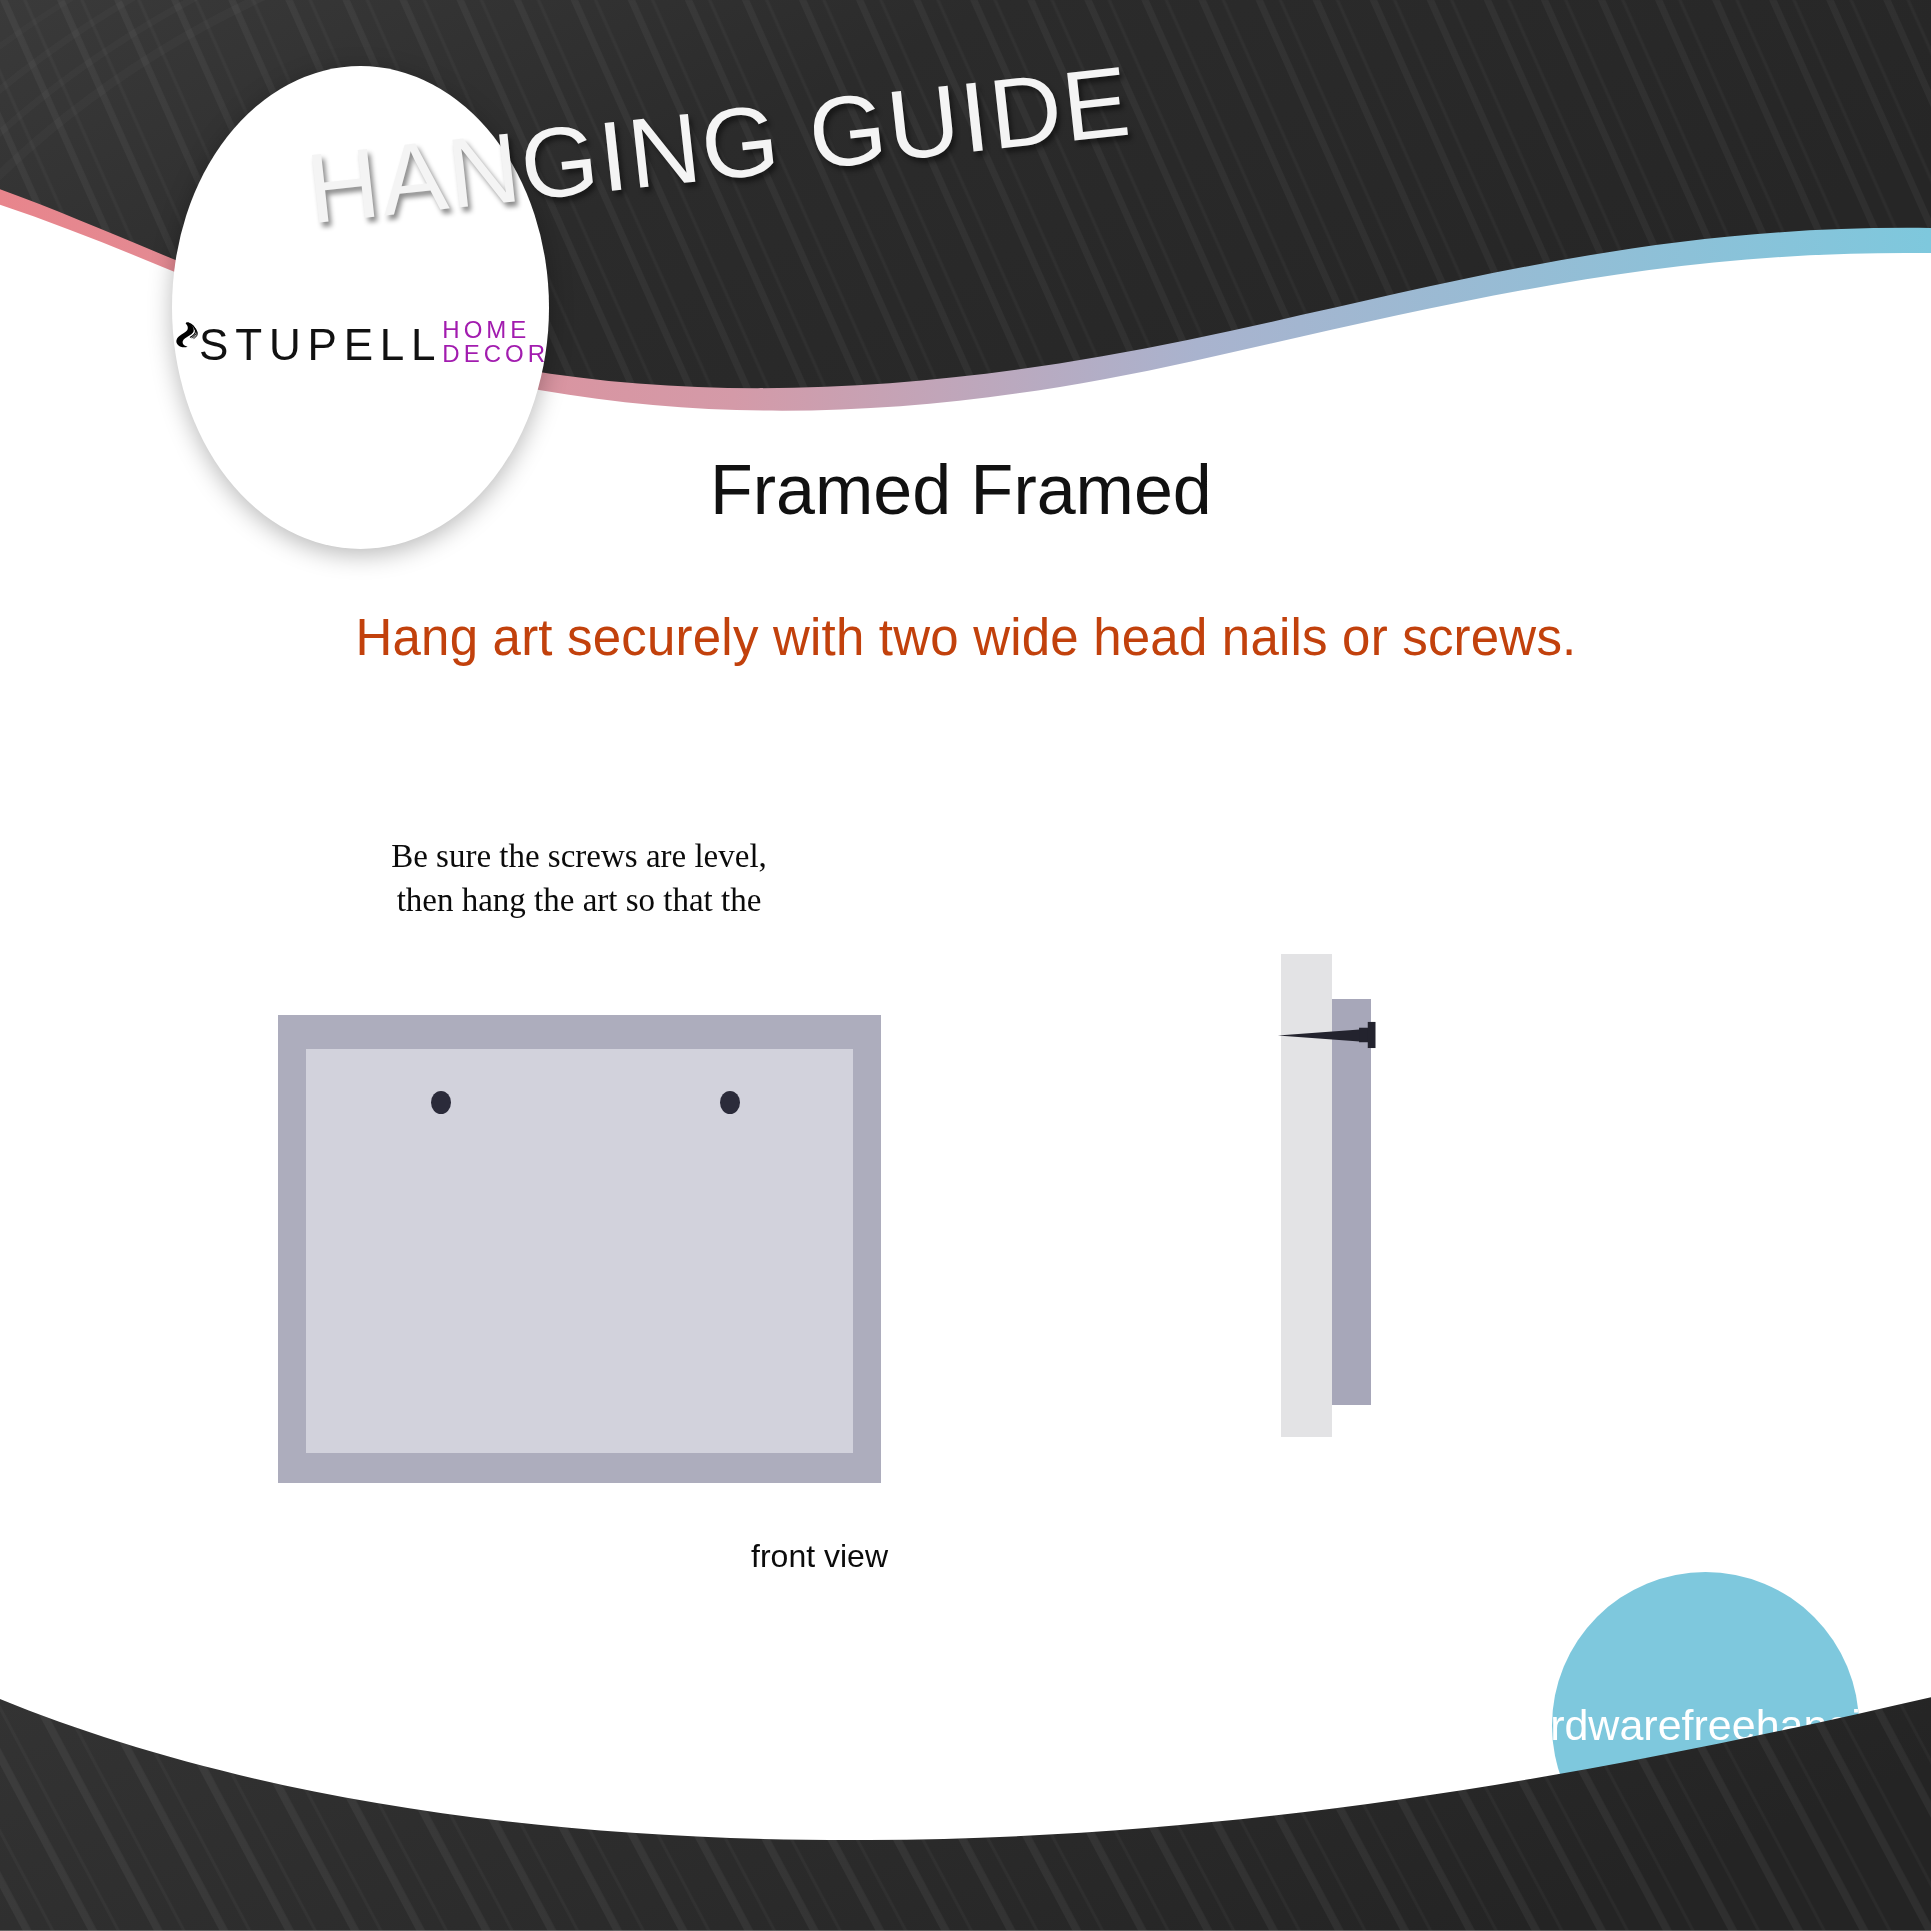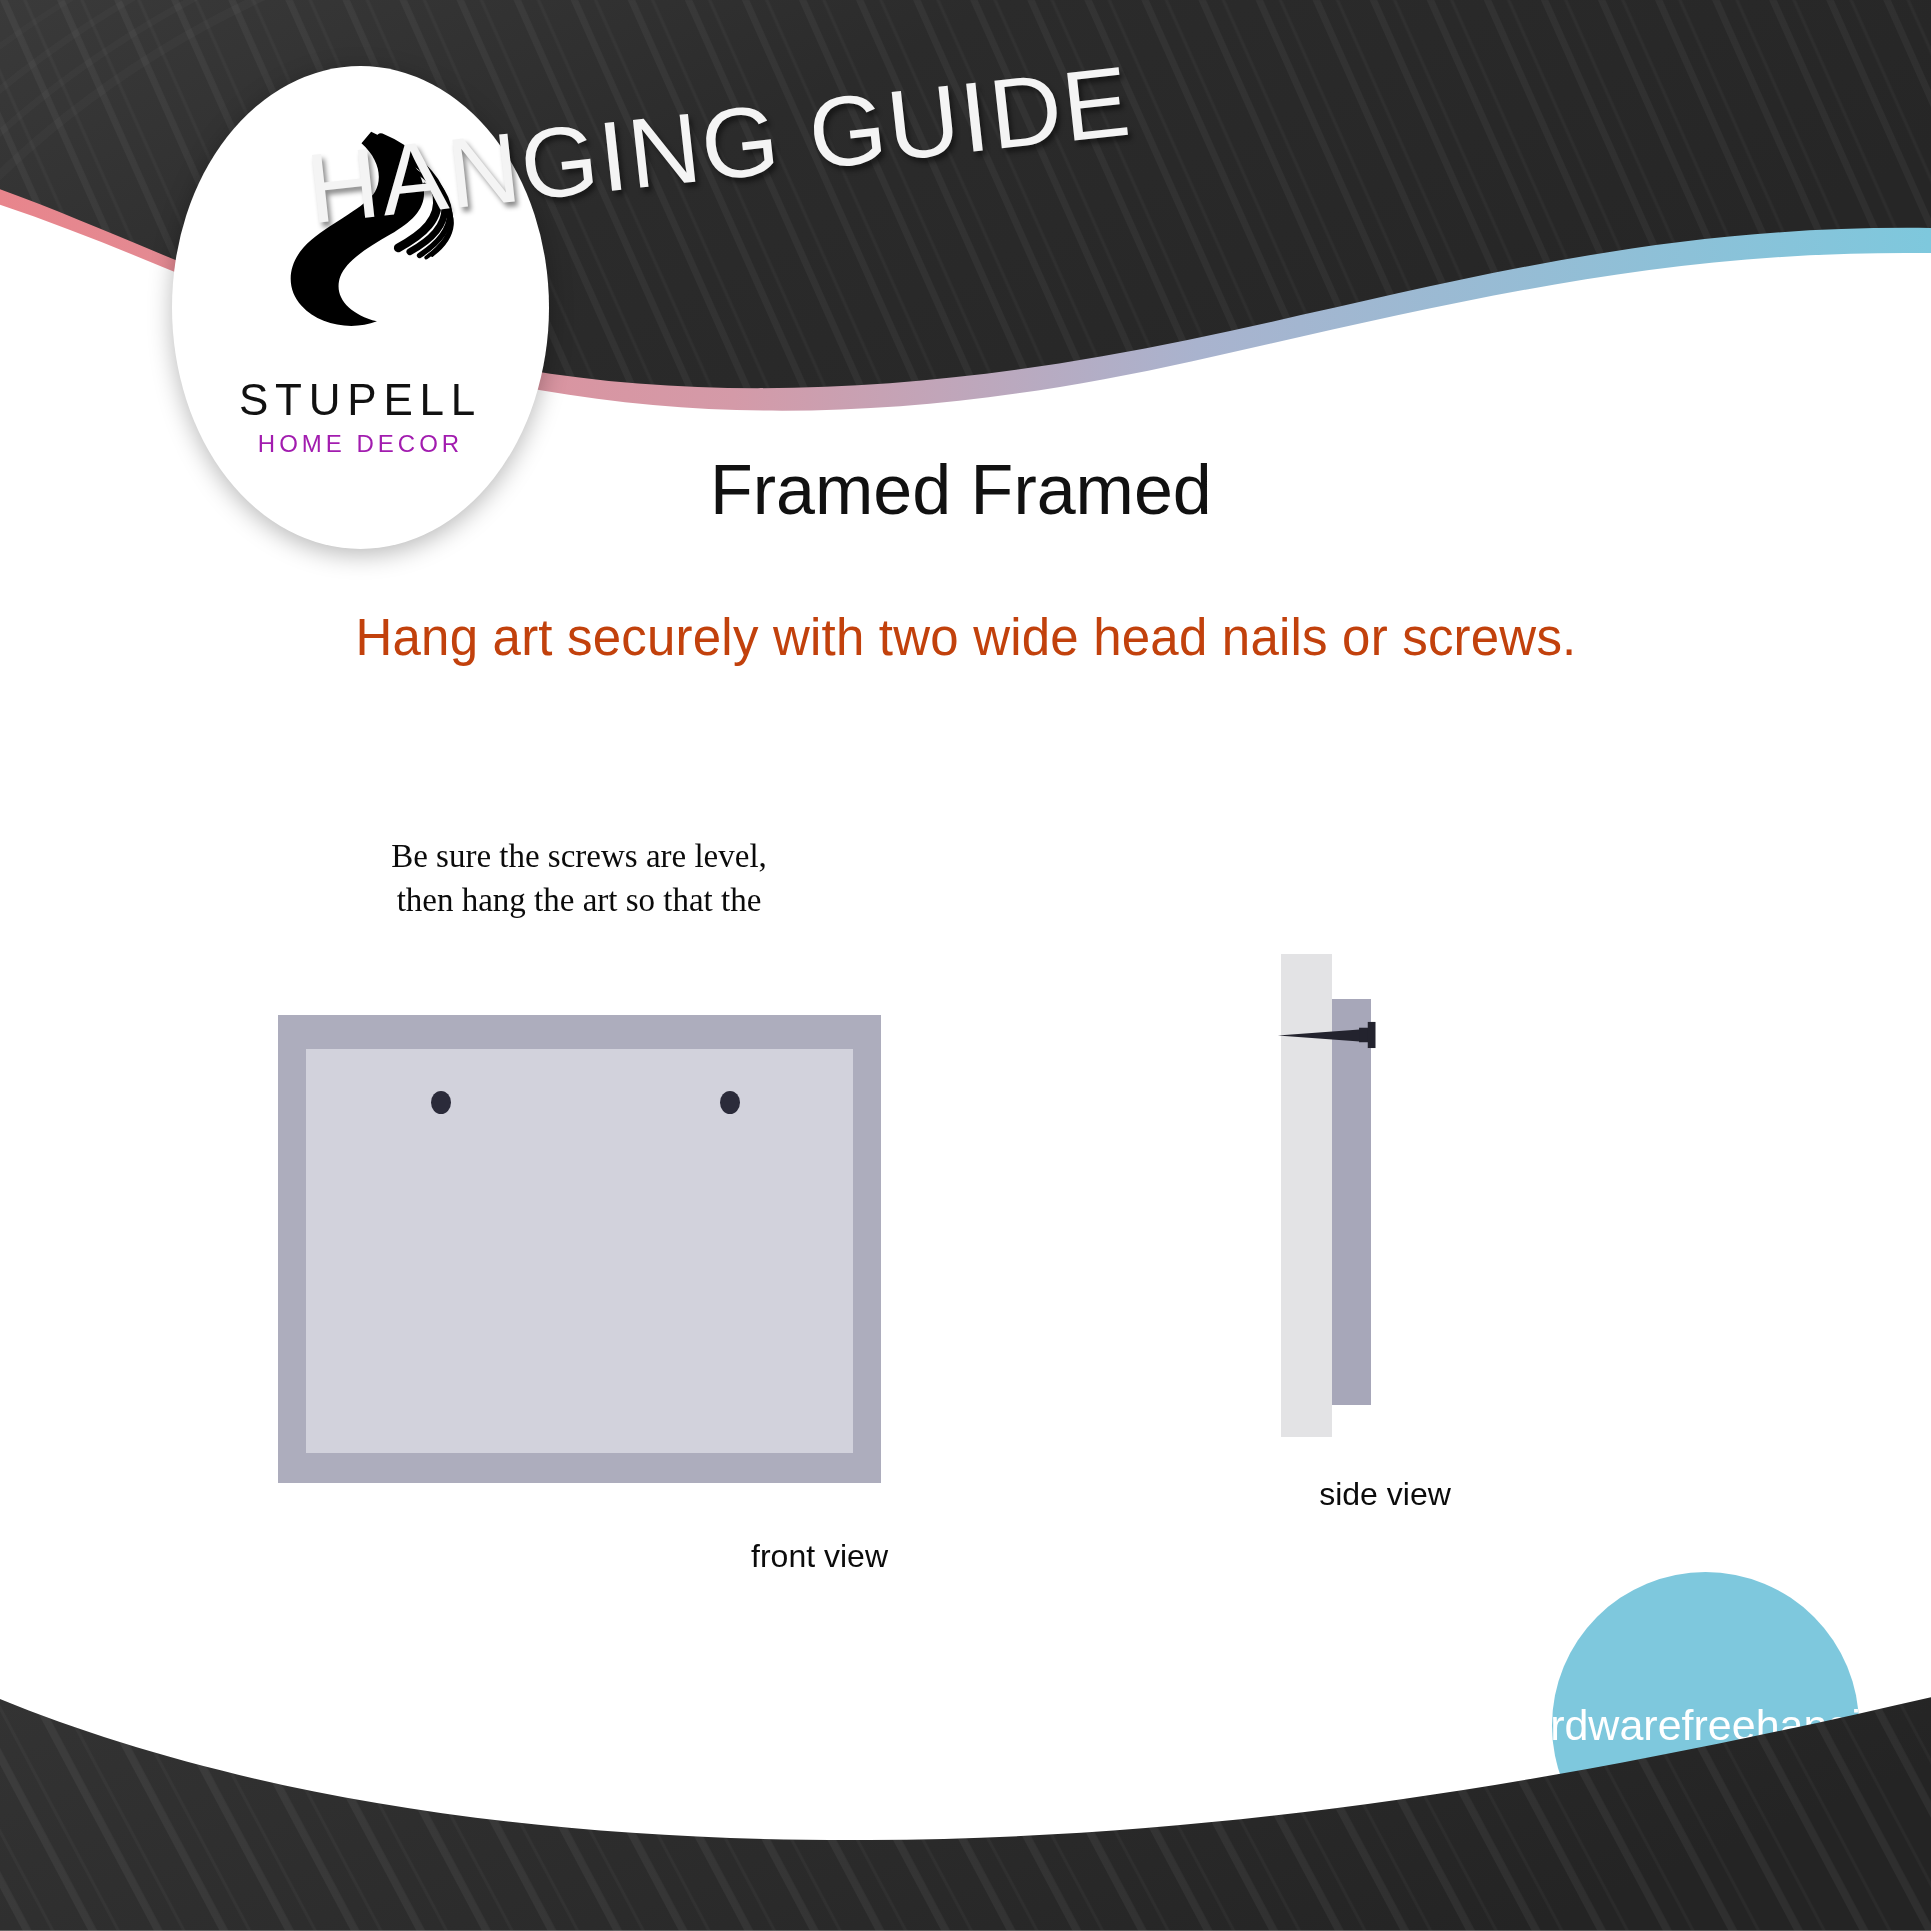--- a/index.html
+++ b/index.html
@@ -16,21 +16,21 @@
   }
   #header-band svg { position:absolute; left:0; top:0; }
 
   
   #logo-badge {
     position:absolute; left:172px; top:66px;
     width:377px; height:483px;
     border-radius:50%;
     background:#ffffff;
     box-shadow:0 5.8px 25px rgba(0,0,0,0.28);
-    display:flex; flex-direction:column;
+    display:flex; flex-direction:row;
     align-items:center; justify-content:flex-start;
     padding-top:58px;
   }
   #logo-mark { width:208px; height:237px; }
   #logo-wordmark {
     font-size:44px; letter-spacing:6.8px; color:#111;
     font-weight:400; margin-top:17.4px; line-height:1;
   }
   #logo-subwordmark {
     font-size:24px; letter-spacing:4px; color:#a21caf;
@@ -219,21 +219,20 @@
   <div id="side-figure">
     <div id="wall-strip"></div>
     <div id="frame-strip"></div>
     <svg id="nail" width="116" height="33" viewBox="0 0 120 34">
       <path d="M4,18 L92,11.5 L92,24.5 Z" fill="#23232e"></path>
       <rect x="88" y="10" width="14" height="15" fill="#23232e"></rect>
       <rect x="97" y="4" width="8" height="27" fill="#23232e"></rect>
     </svg>
   </div>
 
-  <div class="view-label" id="side-view-label">side view</div>
 </div>
 
 <div id="hardware-badge">
   <div>hardware</div>
   <div>free</div>
   <div>hanging</div>
 </div>
 
 <div id="footer-band">
   <svg width="1931" height="290" viewBox="0 0 2000 300">

